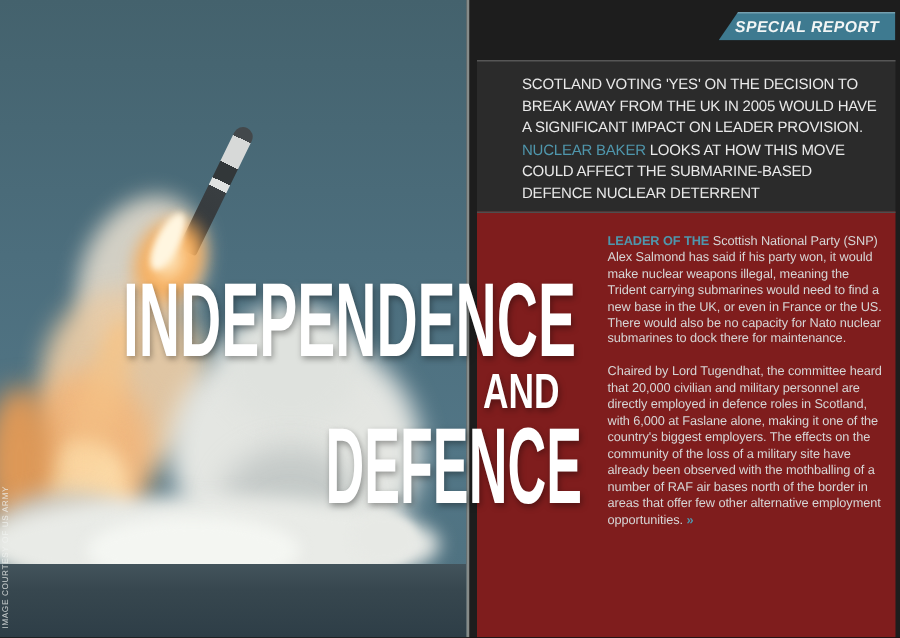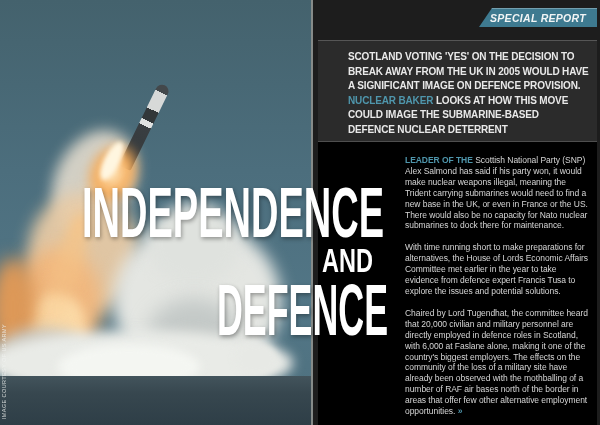--- a/index.html
+++ b/index.html
@@ -40,25 +40,25 @@
   .divider-v{position:absolute;left:311px;top:0;width:2px;height:425px;background:#a9b0ae;opacity:.75;}
   
   .right{position:absolute;left:313px;top:0;width:287px;height:425px;background:#1d1d1d;}
   .badge{position:absolute;top:8px;right:3px;width:118px;height:19px;background:#3e7a90;
     clip-path:polygon(13px 0,100% 0,100% 100%,0 100%);
     display:flex;align-items:center;justify-content:center;
     box-shadow:inset 0 1px 0 rgba(255,255,255,.28);}
   .badge span{font-style:italic;font-weight:bold;font-size:10.5px;letter-spacing:.3px;color:#f2f5f5;}
   .intro-box{position:absolute;left:5px;right:3px;top:40px;height:100px;background:#2b2b2b;
     border-top:1px solid #565656;}
-  .standfirst{margin:9px 0 0 30px;width:244px;font-weight:bold;font-size:10px;line-height:14.6px;
+  .standfirst{margin:9px 0 0 30px;width:244px;font-weight:normal;font-size:10px;line-height:14.6px;
     letter-spacing:-.15px;color:#e9e9e9;}
   .standfirst .ln{white-space:nowrap;}
   .teal{color:#4f96ac;}
-  .article-box{position:absolute;left:5px;right:3px;top:141px;bottom:0;background:#000000;
+  .article-box{position:absolute;left:5px;right:3px;top:141px;bottom:0;background:#7f1d1d;
     border-top:1px solid #4e4e4e;}
   .article-text{margin:13px 0 0 87px;width:184px;font-size:8.5px;line-height:10.9px;
     letter-spacing:-.05px;color:#d6d6d6;}
   .article-text p{margin:0 0 11px 0;}
   .lead{font-weight:bold;}
   .cont{font-weight:bold;}
   
   .title-svg{position:absolute;left:0;top:0;pointer-events:none;
     filter:drop-shadow(1px 2px 2px rgba(0,0,0,.35));}
   .title-svg text{fill:#ffffff;font-family:"Liberation Sans","DejaVu Sans",sans-serif;font-weight:bold;}
@@ -94,31 +94,30 @@
   <div class="right">
 
     <div class="badge">
       <span>SPECIAL REPORT</span>
     </div>
 
     <div class="intro-box">
       <div class="standfirst">
         <div class="ln">SCOTLAND VOTING 'YES' ON THE DECISION TO</div>
         <div class="ln">BREAK AWAY FROM THE UK IN 2005 WOULD HAVE</div>
-        <div class="ln">A SIGNIFICANT IMAGE ON DEFENCE PROVISION.</div>
+        <div class="ln">A SIGNIFICANT IMPACT ON LEADER PROVISION.</div>
         <div class="ln"><span class="teal">NUCLEAR BAKER</span><span> LOOKS AT HOW THIS MOVE</span></div>
-        <div class="ln">COULD IMAGE THE SUBMARINE-BASED</div>
+        <div class="ln">COULD AFFECT THE SUBMARINE-BASED</div>
         <div class="ln">DEFENCE NUCLEAR DETERRENT</div>
       </div>
     </div>
 
     <div class="article-box">
       <div class="article-text">
         <p><span class="teal lead">LEADER OF THE</span><span> Scottish National Party (SNP) Alex Salmond has said if his party won, it would make nuclear weapons illegal, meaning the Trident carrying submarines would need to find a new base in the UK, or even in France or the US. There would also be no capacity for Nato nuclear submarines to dock there for maintenance.</span></p>
-        <p>With time running short to make preparations for alternatives, the House of Lords Economic Affairs Committee met earlier in the year to take evidence from defence expert Francis Tusa to explore the issues and potential solutions.</p>
         <p><span>Chaired by Lord Tugendhat, the committee heard that 20,000 civilian and military personnel are directly employed in defence roles in Scotland, with 6,000 at Faslane alone, making it one of the country's biggest employers. The effects on the community of the loss of a military site have already been observed with the mothballing of a number of RAF air bases north of the border in areas that offer few other alternative employment opportunities. </span><span class="teal cont">»</span></p>
       </div>
     </div>
 
   </div>
 
   <svg class="title-svg" width="600" height="425" viewBox="0 0 600 425">
     <text x="384" y="237" text-anchor="end" font-size="70" textLength="302" lengthAdjust="spacingAndGlyphs">INDEPENDENCE</text>
     <text x="373" y="272" text-anchor="end" font-size="33" textLength="51" lengthAdjust="spacingAndGlyphs">AND</text>
     <text x="388" y="335" text-anchor="end" font-size="72" textLength="171" lengthAdjust="spacingAndGlyphs">DEFENCE</text>

